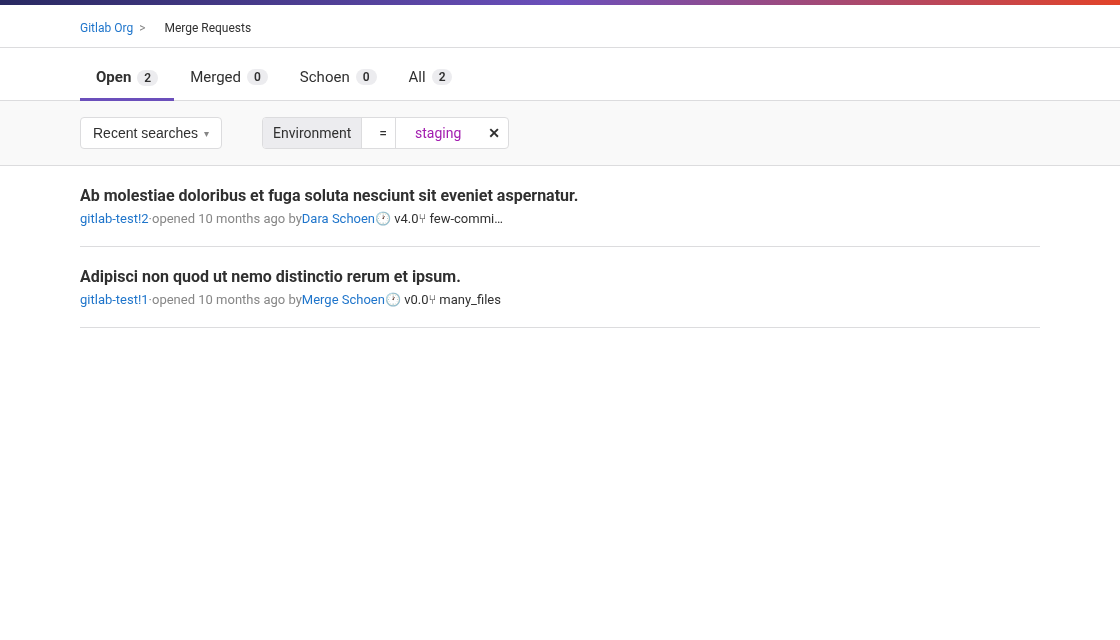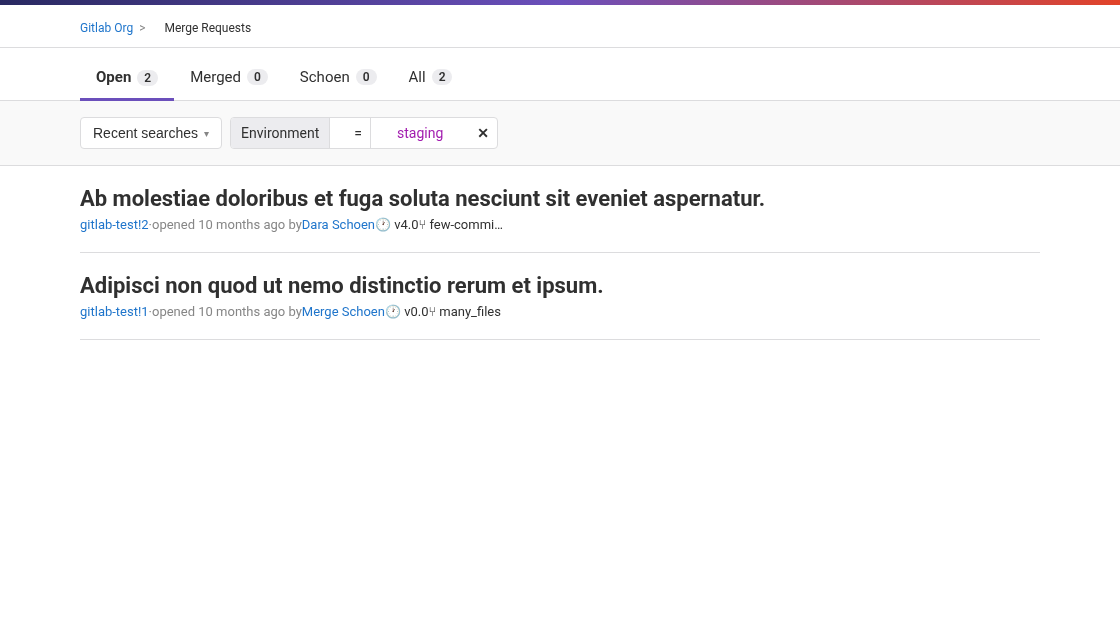--- a/index.html
+++ b/index.html
@@ -91,25 +91,26 @@
       color: #303030;
       cursor: pointer;
     }
     .chevron-icon {
       font-size: 10px;
       color: #868686;
     }
     .filter-tag {
       display: flex;
       align-items: center;
-      gap: 16px;
+      gap: 9px;
       border: 1px solid #dcdcde;
       border-radius: 4px;
       overflow: hidden;
       background: #fff;
+      margin-left: 32px;
     }
     .filter-tag-key {
       padding: 7px 10px;
       background: #ececef;
       font-size: 14px;
       color: #303030;
       border-right: 1px solid #dcdcde;
     }
     .filter-tag-op {
       padding: 7px 8px;
@@ -132,21 +133,21 @@
       font-weight: 700;
     }
     .mr-list {
       padding: 0 80px;
     }
     .mr-item {
       padding: 20px 0;
       border-bottom: 1px solid #dcdcde;
     }
     .mr-title {
-      font-size: 22px;
+      font-size: 16px;
       font-weight: 700;
       color: #303030;
       margin-bottom: 6px;
       cursor: pointer;
     }
     .mr-meta {
       font-size: 13px;
       color: #868686;
       display: flex;
       align-items: center;

